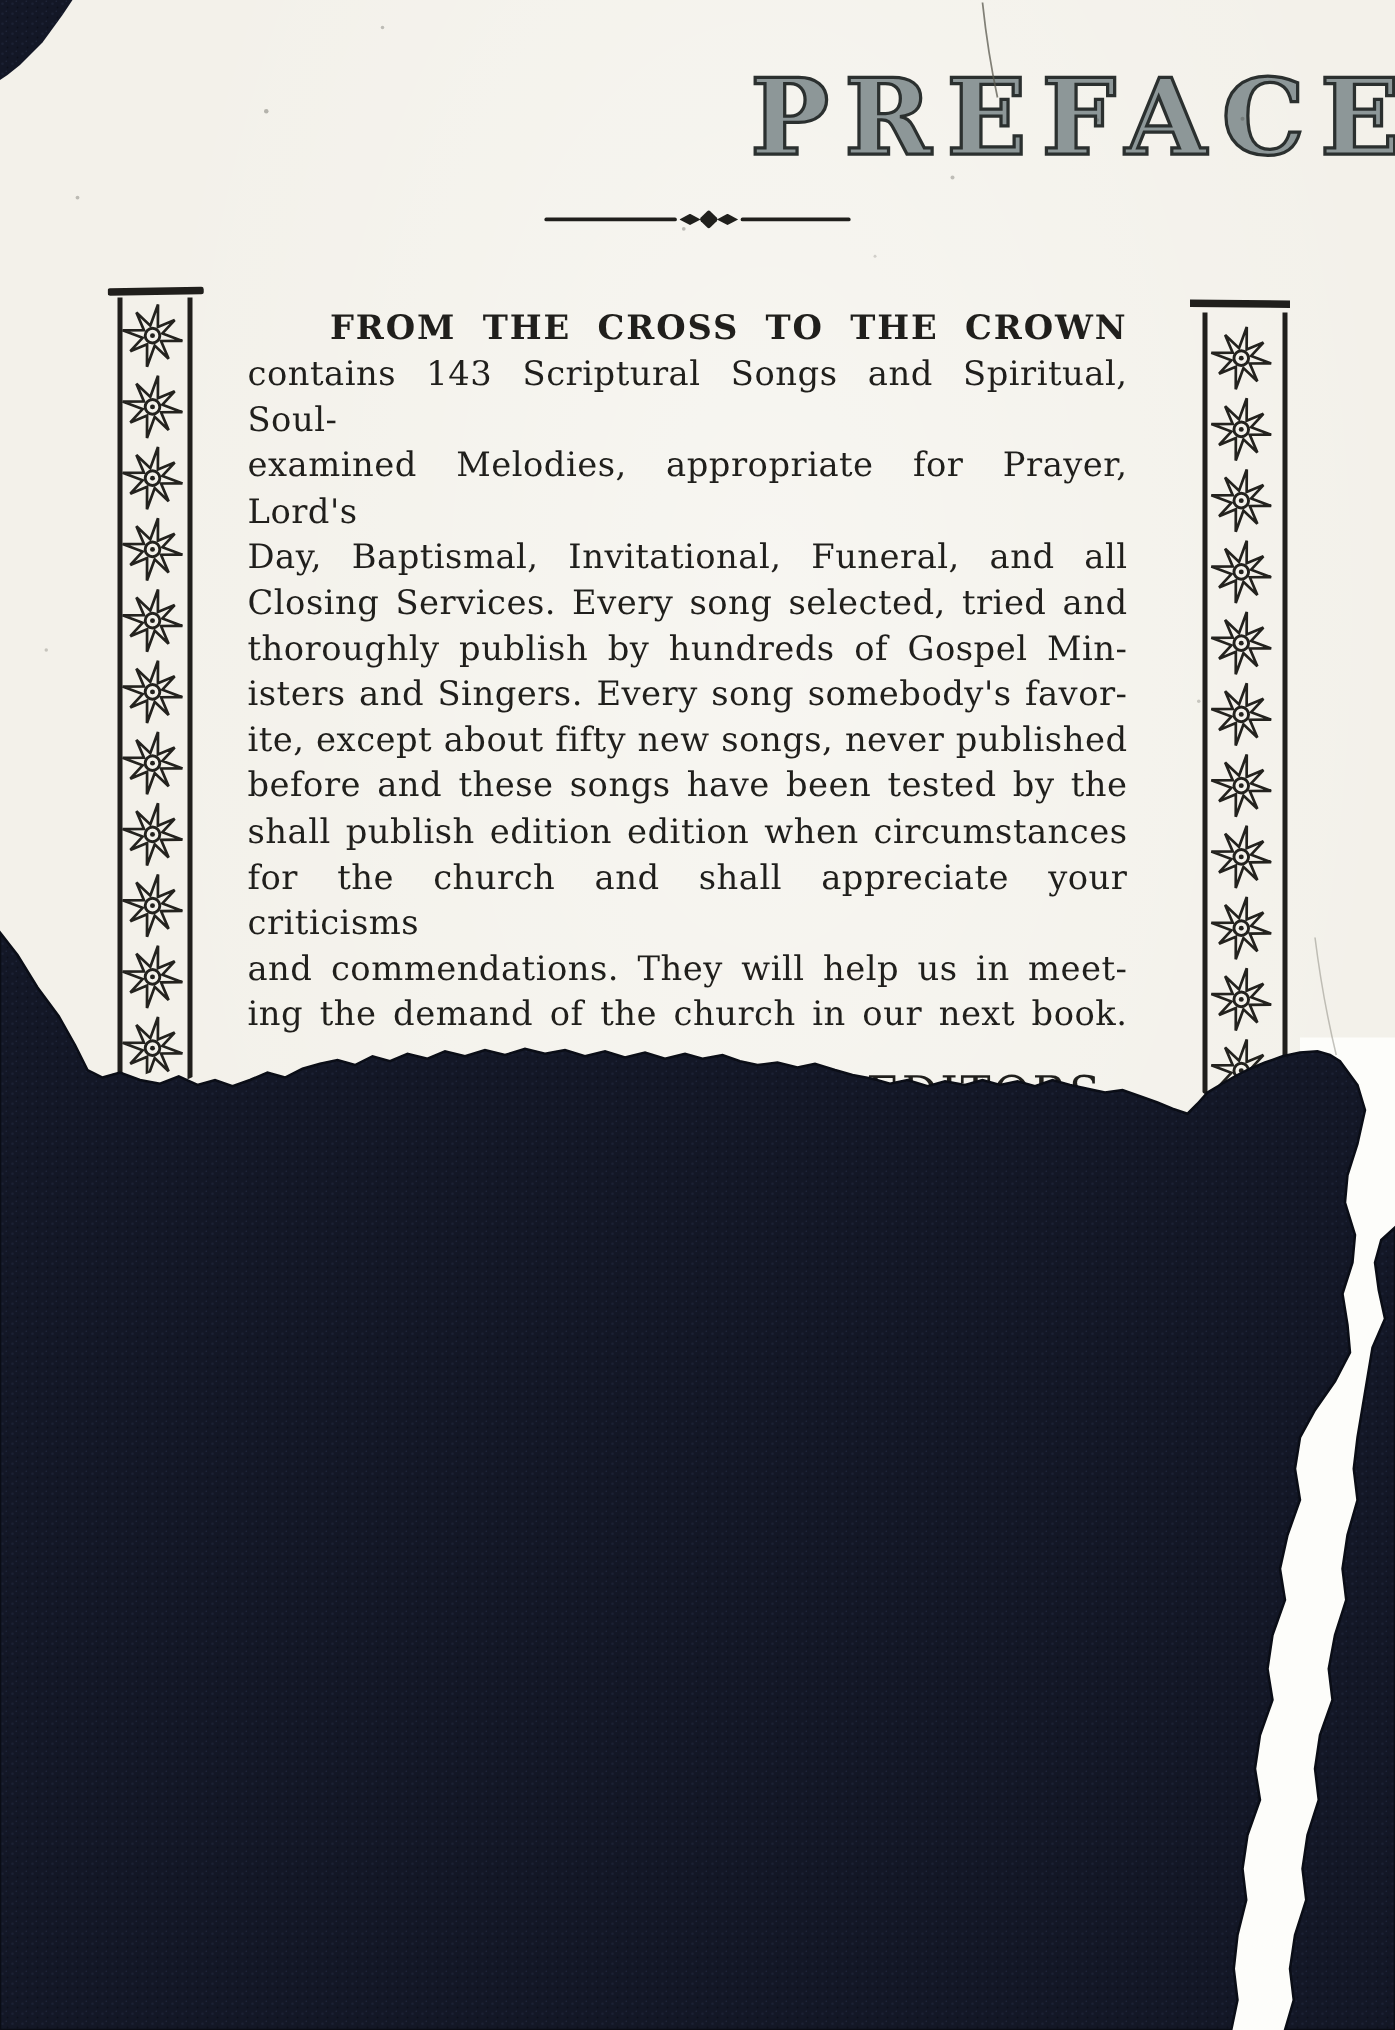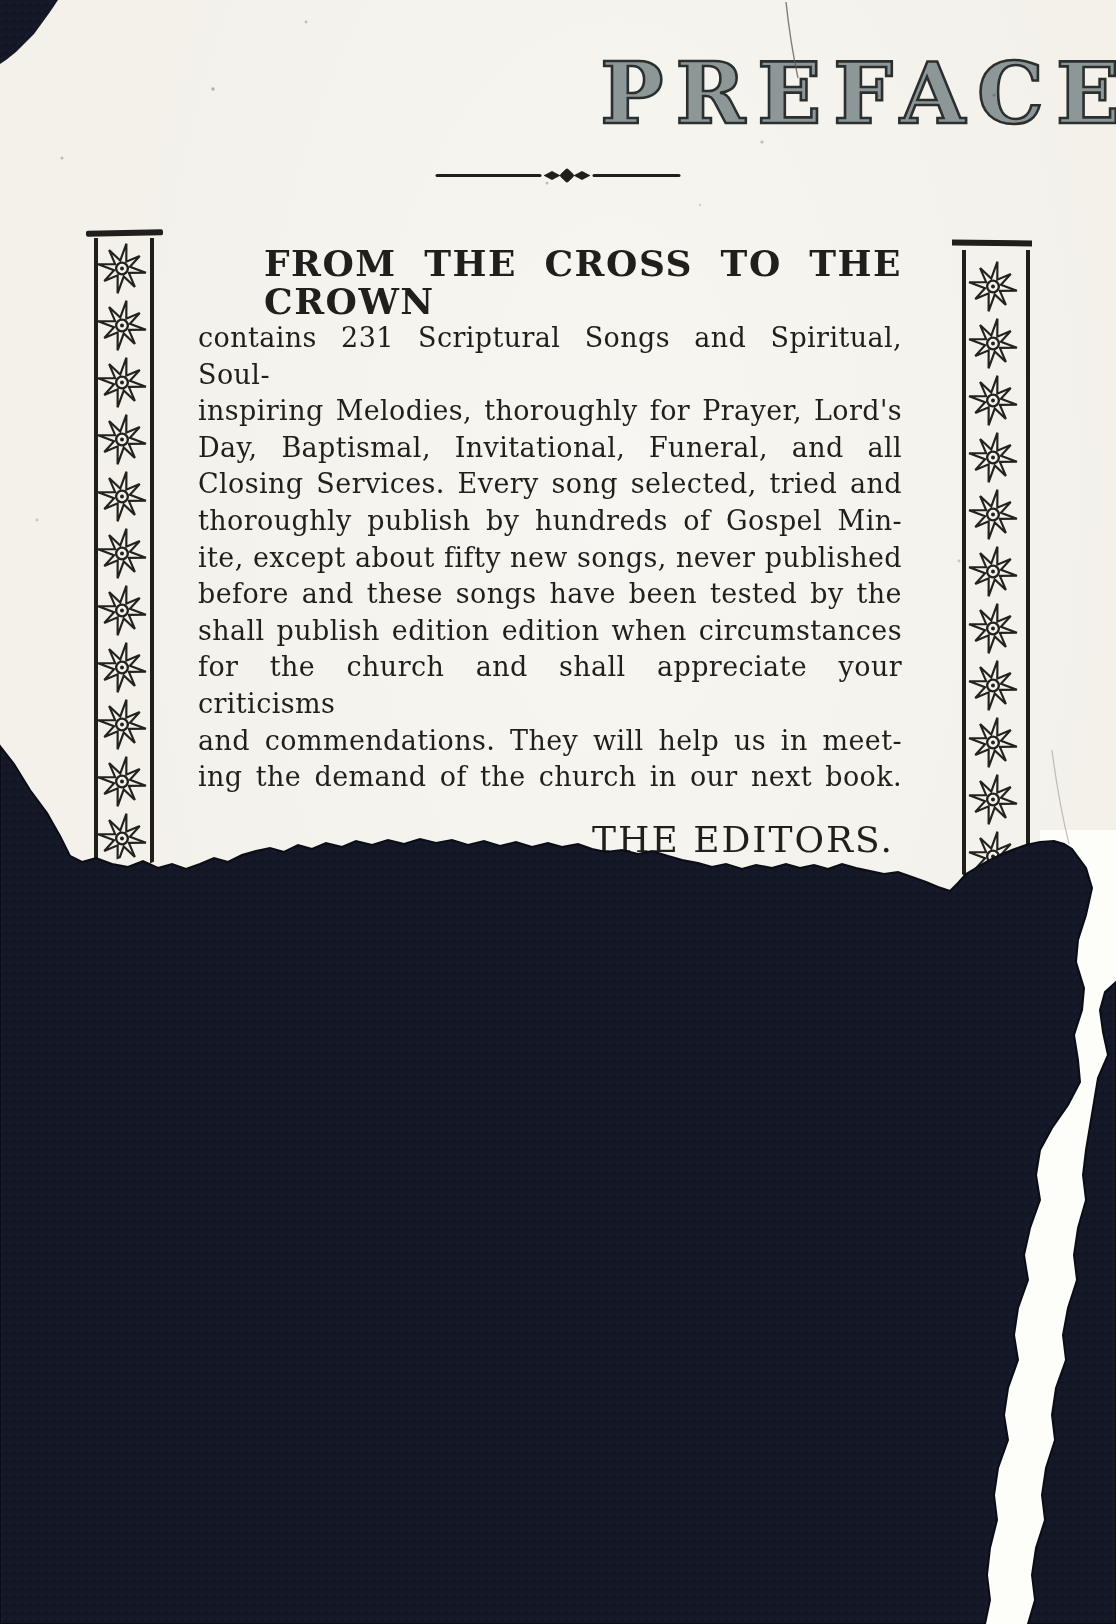--- a/index.html
+++ b/index.html
@@ -59,21 +59,21 @@
   .obord.right .bar{top:4px;left:-2px;width:84px;transform:rotate(.6deg);}
   .obord.right .vline.v1{left:10px;}
   .obord.right .vline.v2{left:74px;}
   .obord.right .stars{left:14px;top:22px;}
   
   .content{
     position:absolute;left:198px;top:244px;width:704px;
     font-size:27px;line-height:36.6px;
   }
   .lead{
-    font-weight:700;font-size:36px;letter-spacing:1.5px;
+    font-weight:700;font-size:27px;letter-spacing:1.5px;
     padding-left:66px;line-height:38px;
     text-align:justify;text-align-last:justify;
     white-space:nowrap;
   }
   .lead{white-space:normal;}
   .tline{
     text-align:justify;text-align-last:justify;
     letter-spacing:.4px;
   }
   .sig{
@@ -193,25 +193,26 @@
         </svg>
         <svg class="star" viewBox="-30 -30 60 60">
           <use href="#star8"></use>
         </svg>
       </div>
   </div>
 
   <div class="content">
     <div class="lead">FROM THE CROSS TO THE CROWN</div>
     <div>
-        <div class="tline">contains 231 Scriptural Songs and Spiritual, Soul-</div>
-        <div class="tline">inspiring Melodies, thoroughly for Prayer, Lord's</div>
+        <div class="tline">contains 143 Scriptural Songs and Spiritual, Soul-</div>
+        <div class="tline">examined Melodies, appropriate for Prayer, Lord's</div>
         <div class="tline">Day, Baptismal, Invitational, Funeral, and all</div>
         <div class="tline">Closing Services. Every song selected, tried and</div>
         <div class="tline">thoroughly publish by hundreds of Gospel Min-</div>
+        <div class="tline">isters and Singers. Every song somebody's favor-</div>
         <div class="tline">ite, except about fifty new songs, never published</div>
         <div class="tline">before and these songs have been tested by the</div>
         <div class="tline">shall publish edition edition when circumstances</div>
         <div class="tline">for the church and shall appreciate your criticisms</div>
         <div class="tline">and commendations. They will help us in meet-</div>
         <div class="tline">ing the demand of the church in our next book.</div>
       </div>
     <div class="sig">THE EDITORS.</div>
   </div>
 

